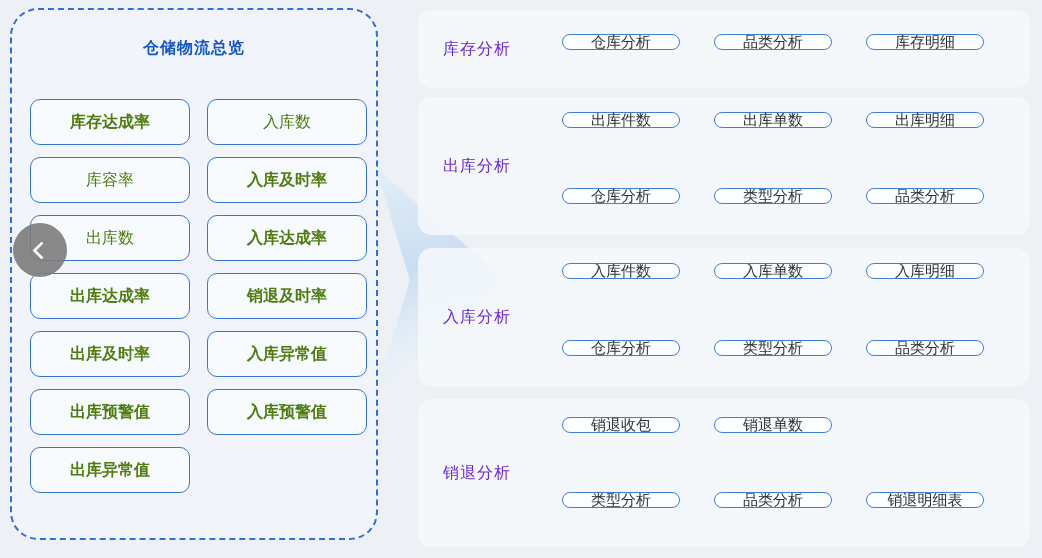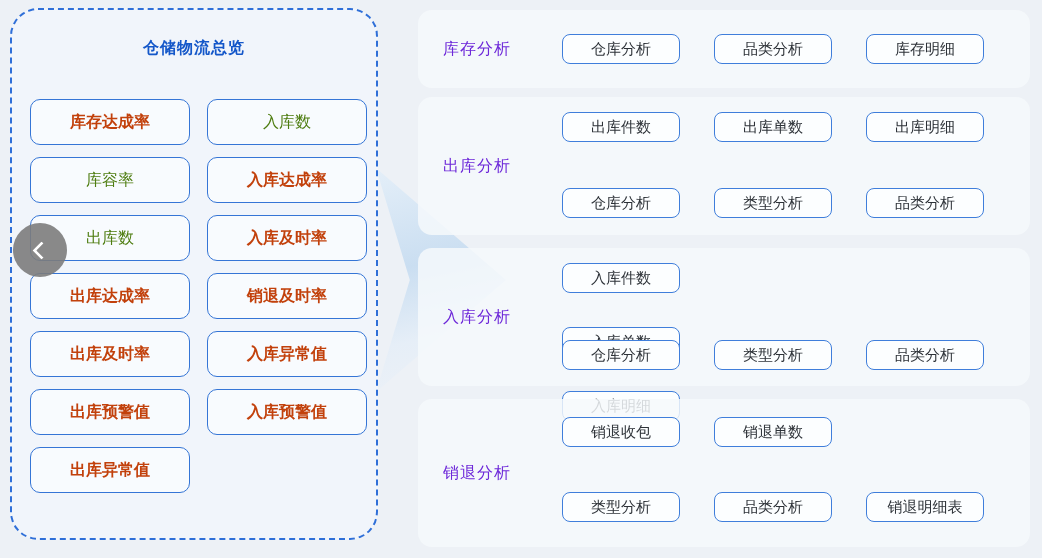--- a/index.html
+++ b/index.html
@@ -27,21 +27,21 @@
   .col-1 { left:18px; }
   .col-2 { left:195px; }
   .metric {
     width:160px; height:46px;
     border:1.5px solid #3575d6; border-radius:10px;
     background:#f8fbfe; cursor:pointer;
     display:flex; align-items:center; justify-content:center;
     font-size:16px; color:#4d7c0f;
     font-family:inherit;
   }
-  .metric.accent { color:#c2410c; font-weight:700; }
+  .metric.accent { color:#4d7c0f; font-weight:700; }
 
   
   .back-btn {
     position:absolute; left:13px; top:223px; width:54px; height:54px;
     border:none; border-radius:50%;
     background:rgba(124,124,124,0.9);
     z-index:6; cursor:pointer;
     display:flex; align-items:center; justify-content:center;
   }
   .chev {
@@ -68,24 +68,24 @@
   .card-2 { top:97px;  height:138px; }
   .card-3 { top:248px; height:138px; }
   .card-4 { top:399px; height:148px; }
   .card-label {
     position:absolute; left:25px; top:50%; transform:translateY(-50%);
     font-size:16px; color:#6d28d9; letter-spacing:1px;
   }
   .btn-row { position:absolute; left:144px; display:flex; gap:34px; }
   .card-1 .row-0 { top:24px; }
   .card-2 .row-0 { top:15px; } .card-2 .row-1 { top:91px; }
-  .card-3 .row-0 { top:15px;flex-direction:column; } .card-3 .row-1 { top:92px; }
+  .card-3 .row-0 { top:15px; } .card-3 .row-1 { top:92px; }
   .card-4 .row-0 { top:18px; } .card-4 .row-1 { top:93px; }
   .chip {
-    width:118px; height:30px;
+    width:118px; height:16px;
     border:1.5px solid #3f7edb; border-radius:8px;
     background:#fcfeff; cursor:pointer;
     display:flex; align-items:center; justify-content:center;
     font-size:15px; color:#2d3238;
     font-family:inherit;
   }
 </style>
 </head>
 <body>
 
@@ -101,22 +101,22 @@
       <button class="metric">库容率</button>
       <button class="metric">出库数</button>
       <button class="metric accent">出库达成率</button>
       <button class="metric accent">出库及时率</button>
       <button class="metric accent">出库预警值</button>
       <button class="metric accent">出库异常值</button>
     </div>
 
     <div class="col col-2">
       <button class="metric">入库数</button>
+      <button class="metric accent">入库及时率</button>
       <button class="metric accent">入库达成率</button>
-      <button class="metric accent">入库及时率</button>
       <button class="metric accent">销退及时率</button>
       <button class="metric accent">入库异常值</button>
       <button class="metric accent">入库预警值</button>
     </div>
   </div>
 
   <button class="back-btn">
     <span class="chev"></span>
   </button>
 

